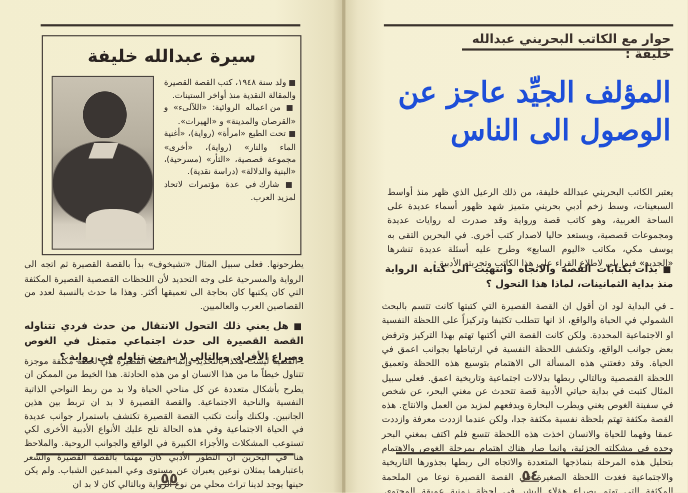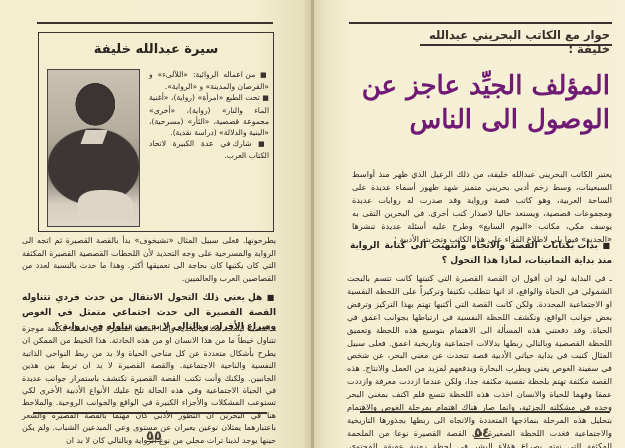--- a/index.html
+++ b/index.html
@@ -12,29 +12,29 @@
   .page-left { left: 0; width: 312px; background: linear-gradient(to right, #f3eecf 0%, #f4efd2 80%, #e6dfbd 97%, #cfc6a3 100%); }
   .page-right { left: 313px; width: 312px; background: linear-gradient(to right, #d9d1ad 0%, #ebe4c4 4%, #f5f0d4 12%, #f6f1d6 100%); }
   .gutter { position: absolute; left: 311px; top: 0; width: 3px; height: 448px; background: #b8ad88; }
 
   .rule { position: absolute; height: 2px; background: #3a322c; }
 
   .rtl { direction: rtl; text-align: justify; unicode-bidi: embed; }
 
   
   .r-header { position: absolute; left: 420px; top: 28px; width: 190px; font-size: 11.5px; font-weight: bold; color: #3a302a; text-align: right; direction: rtl; }
-  .r-title { position: absolute; left: 340px; top: 68px; width: 270px; font-family: "DejaVu Serif", serif; font-weight: bold; font-size: 26px; line-height: 34px; color: #701a75; text-align: right; direction: rtl; }
+  .r-title { position: absolute; left: 340px; top: 68px; width: 270px; font-family: "DejaVu Serif", serif; font-weight: bold; font-size: 26px; line-height: 34px; color: #1d4ed8; text-align: right; direction: rtl; }
   .r-intro { position: absolute; left: 352px; top: 168px; width: 260px; font-size: 8.2px; line-height: 13px; }
   .r-q1 { position: absolute; left: 350px; top: 238px; width: 262px; font-size: 9px; line-height: 14px; font-weight: bold; }
   .r-a1 { position: absolute; left: 347px; top: 272px; width: 265px; font-size: 8.2px; line-height: 12.9px; }
   .page-num { position: absolute; font-size: 13px; font-weight: bold; color: #4a3f36; text-decoration: underline; }
 
   
   .bio-box { position: absolute; left: 38px; top: 32px; width: 236px; height: 200px; border: 1.5px solid #3b3430; }
-  .bio-title { position: absolute; left: 0; top: 8px; width: 100%; text-align: center; font-size: 13px; font-weight: bold; direction: rtl; }
+  .bio-title { position: absolute; left: 0; top: 8px; width: 100%; text-align: center; font-size: 16px; font-weight: bold; direction: rtl; }
   .bio-photo { position: absolute; left: 8px; top: 36px; width: 93px; height: 158px; border: 1px solid #4a4440;
       background:
         radial-gradient(ellipse 28px 30px at 52% 22%, #3a3532 0%, #3a3532 70%, transparent 72%),
         radial-gradient(ellipse 60px 50px at 50% 62%, #3c3734 0%, #3c3734 75%, transparent 78%),
         linear-gradient(to bottom, #c9c2b2 0%, #b5ae9e 40%, #8f887c 70%, #d6cfc0 86%, #e0d9ca 100%);
   }
   .bio-list { position: absolute; left: 110px; top: 36px; width: 120px; font-size: 7.6px; line-height: 11.2px; direction: rtl; text-align: justify; list-style: none; }
   .bio-list li { margin-bottom: 0; }
   .bio-list li::before { content: "■ "; font-size: 7px; color: #3a3330; }
 
@@ -76,23 +76,24 @@
 
   <div class="rule" style="left:37px; top:22px; width:236px;"></div>
 
   <div class="bio-box">
     <div class="bio-title">سيرة عبدالله خليفة</div>
     <div class="bio-photo" title="صورة الكاتب عبدالله خليفة">
       <div class="photo-collar"></div>
       <div class="photo-light"></div>
     </div>
     <ul class="bio-list">
-      <li>من اعماله الروائية: «اللآلىء» و «القرصان والمدينة» و «الرواية».</li>
+      <li>ولد سنة ١٩٤٨، كتب القصة القصيرة والمقالة النقدية منذ أواخر الستينات.</li>
+      <li>من اعماله الروائية: «اللآلىء» و «القرصان والمدينة» و «الهيرات».</li>
       <li>تحت الطبع «امرأة» (رواية)، «أغنية الماء والنار» (رواية)، «أخرى» مجموعة قصصية، «الثأر» (مسرحية)، «البنية والدلالة» (دراسة نقدية).</li>
-      <li>شارك في عدة الكبيرة لاتحاد الكتاب العرب.</li>
+      <li>شارك في عدة مؤتمرات لاتحاد لمزيد العرب.</li>
     </ul>
   </div>
 
   <div class="l-cont rtl">يطرحونها. فعلى سبيل المثال «تشيخوف» بدأ بالقصة القصيرة ثم اتجه الى الرواية والمسرحية على وجه التحديد لأن اللحظات القصصية القصيرة المكثفة التي كان يكتبها كان بحاجة الى تعميقها أكثر. وهذا ما حدث بالنسبة لعدد من القصاصين العرب والعالميين.</div>
 
   <div class="l-q2 rtl">
     <span class="q-marker"></span><span>هل يعني ذلك التحول الانتقال من حدث فردي تتناوله القصة القصيرة الى حدث اجتماعي متمثل في الغوص وصراع الأفراد. وبالتالي لا بد من تناوله في رواية ؟</span>
   </div>
 
   <div class="l-a2 rtl">ـ القضية ليست هكذا بالتحديد وإنما القصة القصيرة هي لحظة مكثفة موجزة تتناول خيطاً ما من هذا الانسان او من هذه الحادثة. هذا الخيط من الممكن ان يطرح بأشكال متعددة عن كل مناحي الحياة ولا بد من ربط النواحي الذاتية النفسية والناحية الاجتماعية. والقصة القصيرة لا بد ان تربط بين هذين الجانبين. ولكنك وأنت تكتب القصة القصيرة تكتشف باستمرار جوانب عديدة في الحياة الاجتماعية وفي هذه الحالة تلح عليك الأنواع الأدبية الأخرى لكي تستوعب المشكلات والأجزاء الكبيرة في الواقع والجوانب الروحية. والملاحظ هنا في البحرين ان التطور الأدبي كان مهتما بالقصة القصيرة والشعر باعتبارهما يمثلان نوعين يعبران عن مستوى وعي المبدعين الشباب. ولم يكن حينها يوجد لدينا تراث محلي من نوع الرواية وبالتالي كان لا بد ان</div>

